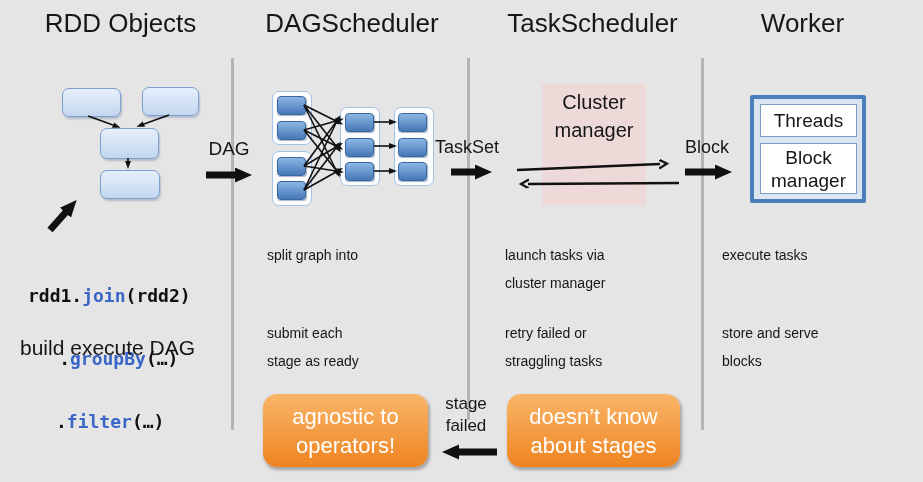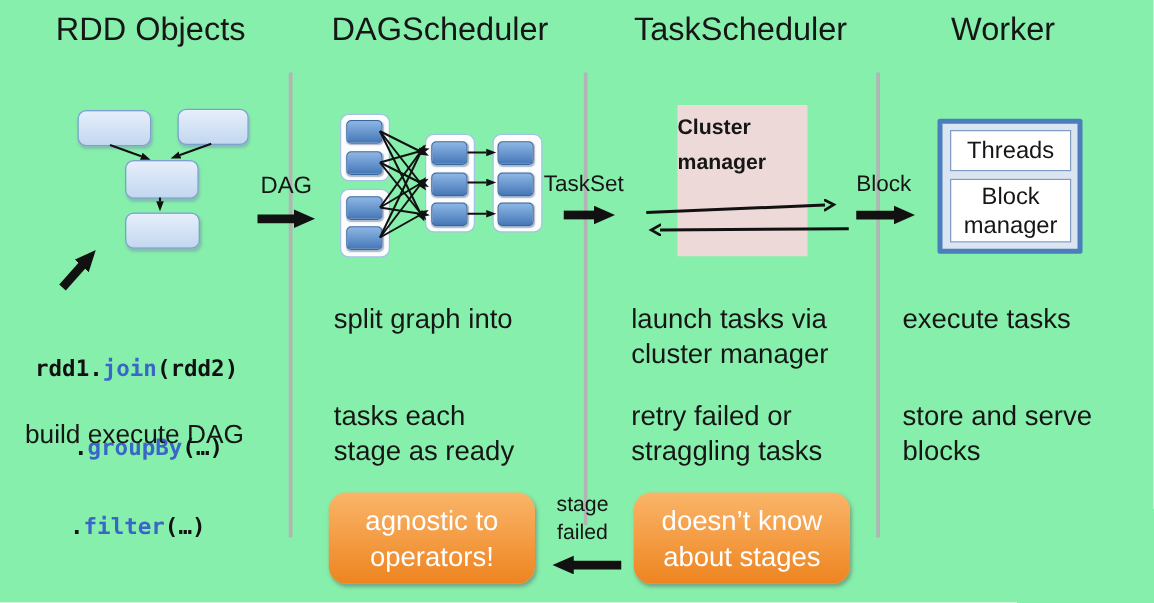--- a/index.html
+++ b/index.html
@@ -1,20 +1,20 @@
 <!DOCTYPE html>
 <html><head>
 <meta charset="utf-8">
 <style>
   html,body{margin:0;padding:0;background:#fff;}
-  #canvas{position:relative;width:923px;height:482px;background:#86efac;overflow:hidden;
+  #canvas{position:relative;width:923px;height:482px;background:#e5e5e5;overflow:hidden;
           font-family:"Liberation Sans",sans-serif;color:#161616;}
   .abs{position:absolute;}
   .hdr{font-size:26px;text-align:center;white-space:nowrap;}
-  .body-text{font-size:22px;line-height:28px;white-space:nowrap;}
+  .body-text{font-size:14px;line-height:28px;white-space:nowrap;}
   .small-lab{font-size:18px;text-align:center;white-space:nowrap;}
   .code{font-family:"DejaVu Sans Mono",monospace;font-size:18px;font-weight:bold;
         line-height:21px;color:#111;white-space:pre;}
   .code .m{color:#3a66c8;}
   .divider{width:3px;background:#b4b4b4;}
   .lightbox{background:linear-gradient(#e6effb,#c3d7f0);border:1.5px solid #7e9fd0;
             border-radius:7px;box-shadow:1px 2px 2px rgba(120,140,170,.45);}
   .cont{background:#fcfdff;border:1.5px solid #a3c2e4;border-radius:7px;}
   .node{background:linear-gradient(#8cb6e4,#4678b8);border:1px solid #38679e;border-radius:4px;
         box-shadow:0.5px 1px 1px rgba(90,110,140,.5);}
@@ -35,21 +35,21 @@
   <div class="abs hdr" style="left:28px;top:8px;width:185px;">RDD Objects</div>
   <div class="abs hdr" style="left:262px;top:8px;width:180px;">DAGScheduler</div>
   <div class="abs hdr" style="left:500px;top:8px;width:185px;">TaskScheduler</div>
   <div class="abs hdr" style="left:710px;top:8px;width:185px;">Worker</div>
 
   <div class="abs divider" style="left:231px;top:58px;height:372px;"></div>
   <div class="abs divider" style="left:467px;top:58px;height:362px;"></div>
   <div class="abs divider" style="left:701px;top:58px;height:372px;"></div>
 
   <div class="abs pinkbox" style="left:542px;top:84px;width:104px;height:121px;"></div>
-  <div class="abs body-text" style="left:542px;top:88px;width:104px;font-size:17px;font-weight:bold;">
+  <div class="abs body-text" style="left:542px;top:88px;width:104px;text-align:center;font-size:20px;">
     <div>Cluster</div>
     <div>manager</div>
   </div>
 
   <div class="abs lightbox" style="left:62px;top:88px;width:57px;height:27px;"></div>
   <div class="abs lightbox" style="left:142px;top:87px;width:55px;height:27px;"></div>
   <div class="abs lightbox" style="left:100px;top:128px;width:57px;height:29px;"></div>
   <div class="abs lightbox" style="left:100px;top:170px;width:58px;height:27px;"></div>
 
   <div class="abs cont" style="left:272px;top:91px;width:38px;height:52px;"></div>
@@ -90,21 +90,21 @@
     <div><span>rdd1.</span><span class="m">join</span><span>(rdd2)</span></div>
     <div style="margin-left:19px;text-align:center;"><span>.</span><span class="m">groupBy</span><span>(…)</span></div>
     <div style="margin-left:28px;"><span>.</span><span class="m">filter</span><span>(…)</span></div>
   </div>
   <div class="abs body-text" style="left:20px;top:334px;font-size:21px;">build execute DAG</div>
 
   <div class="abs body-text" style="left:267px;top:241px;">
     <div>split graph into</div>
   </div>
   <div class="abs body-text" style="left:267px;top:319px;">
-    <div>tasks each</div>
+    <div>submit each</div>
     <div>stage as ready</div>
   </div>
   <div class="abs body-text" style="left:505px;top:241px;">
     <div>launch tasks via</div>
     <div>cluster manager</div>
   </div>
   <div class="abs body-text" style="left:505px;top:319px;">
     <div>retry failed or</div>
     <div>straggling tasks</div>
   </div>

